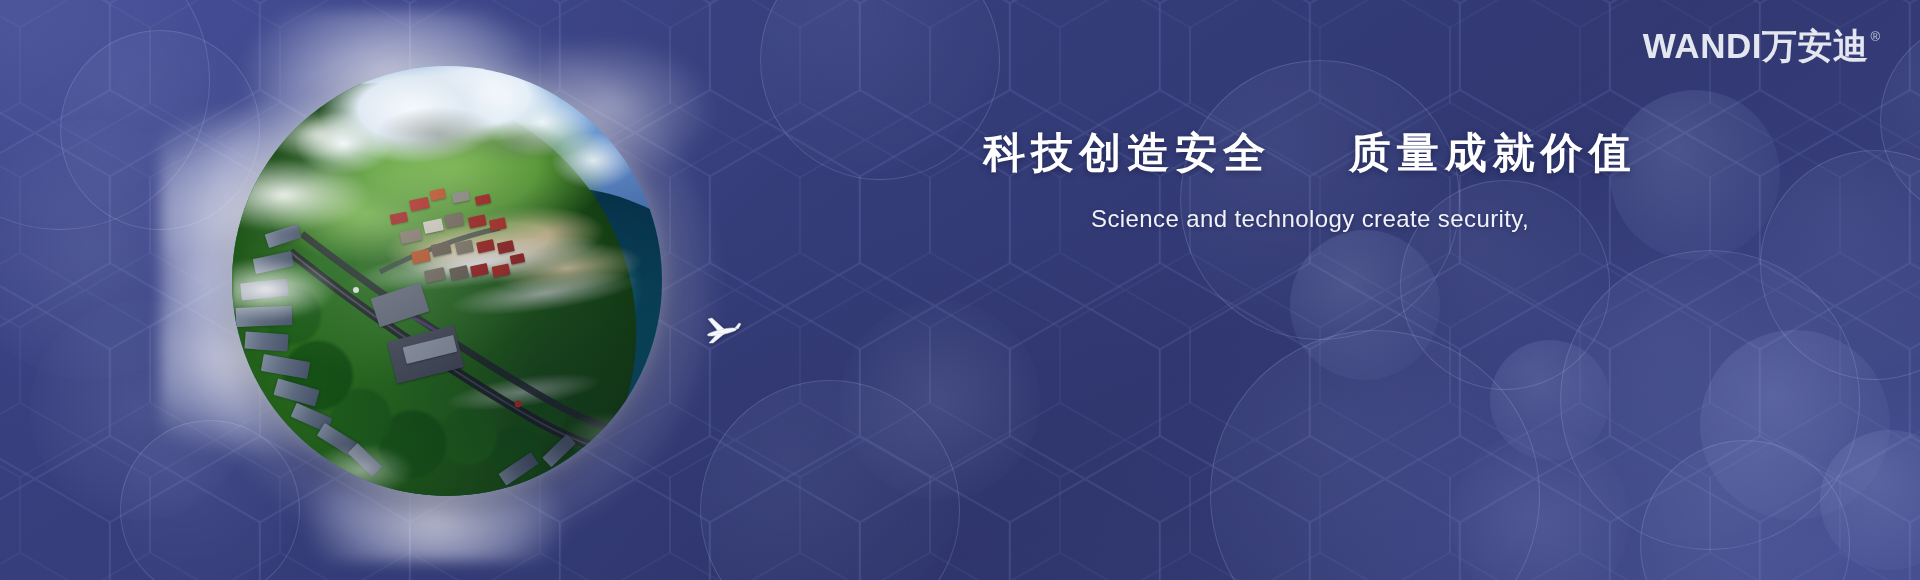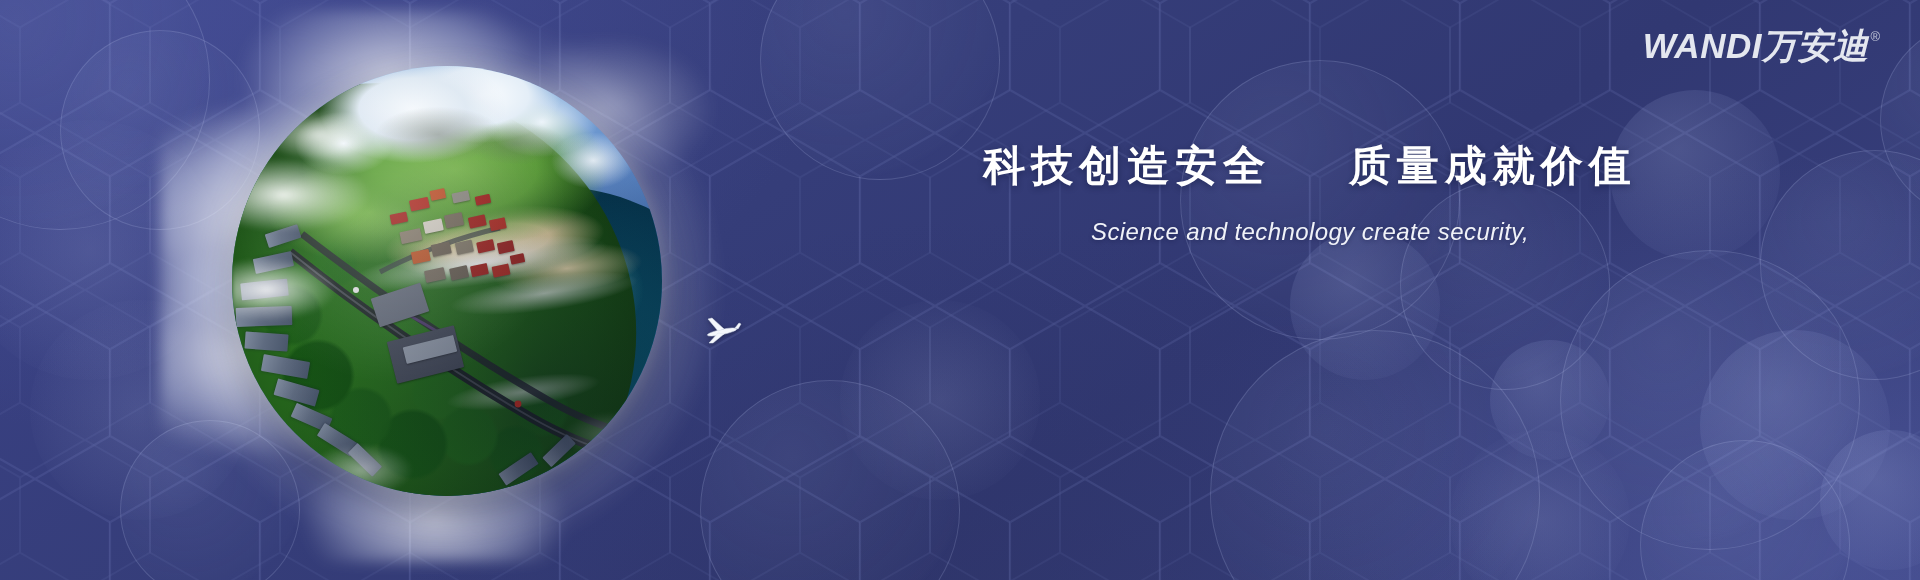--- a/index.html
+++ b/index.html
@@ -200,34 +200,33 @@
     display:flex; align-items:flex-start;
     color:#e3e6ee;
   }
   .logo-text {
     font-size:35px;
     font-weight:bold;
     letter-spacing:.5px;
     line-height:1;
     color:#e4e7ef;
     white-space:nowrap;
-    font-style:italic;
   }
   .logo-reg {
     font-size:13px;
     line-height:1;
     margin-top:2px;
     margin-left:2px;
     color:#c3c8da;
   }
 
   
   .copy {
     position:absolute;
-    left:960px; top:140px;
+    left:960px; top:127px;
     width:700px;
     text-align:center;
   }
   .headline {
     font-size:42px;
     font-weight:bold;
     color:#ffffff;
     letter-spacing:6px;
     line-height:1.25;
     white-space:nowrap;
@@ -235,21 +234,21 @@
   }
   .headline .gap { display:inline-block; width:42px; }
   .sub {
     margin-top:22px;
     font-size:24px;
     color:#f0f2f8;
     line-height:1.45;
     letter-spacing:.4px;
     text-shadow:0 1px 4px rgba(12,18,52,.4);
   }
-  .sub div { white-space:nowrap;font-style:italic; }
+  .sub div { white-space:nowrap; }
 </style>
 </head>
 <body>
 
 <div class="banner">
 
   <div class="hex-layer">
     <svg viewBox="0 0 2000 660" preserveAspectRatio="xMidYMid slice" xmlns="http://www.w3.org/2000/svg">
       <defs>
         <pattern id="hexpat" width="150" height="173" patternUnits="userSpaceOnUse">

